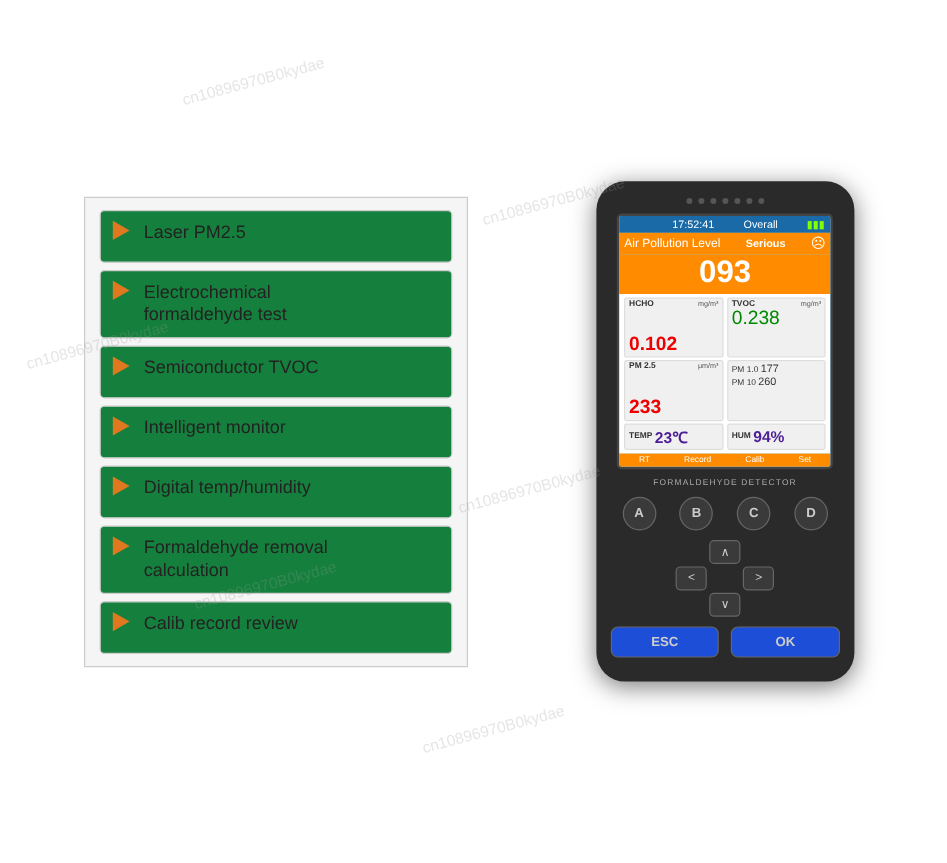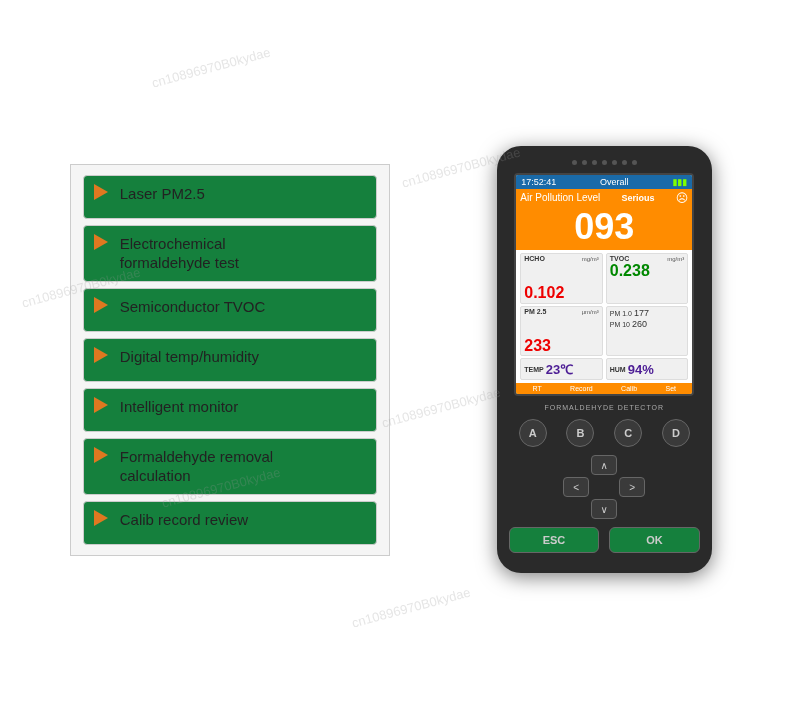--- a/index.html
+++ b/index.html
@@ -117,20 +117,21 @@
       justify-content: space-between;
       align-items: center;
       padding: 2px 5px;
       font-size: 9px;
       color: #fff;
     }
 
     .screen-time {
       font-size: 9px;
       color: #fff;
+      margin-left: 39px;
     }
 
     .screen-overall {
       font-size: 9px;
       color: #fff;
     }
 
     .battery-icon {
       font-size: 9px;
       color: #7fff00;
@@ -154,21 +155,21 @@
 
     .screen-serious {
       font-size: 9px;
       color: #fff;
       font-weight: bold;
     }
 
     .screen-aqi {
       background: #ff8c00;
       text-align: center;
-      font-size: 36px;
+      font-size: 26px;
       font-weight: bold;
       color: #fff;
       padding: 0 4px 4px;
       line-height: 1.1;
     }
 
     .screen-body {
       background: #fff;
       padding: 3px 4px;
     }
@@ -201,21 +202,21 @@
     .cell-value-red {
       font-size: 16px;
       font-weight: bold;
       color: #e00;
       line-height: 1.1;
       margin-top: 22px;
     }
 
     .cell-value-green {
       font-size: 16px;
-      font-weight: bold;
+      font-weight: normal;
       color: #080;
       line-height: 1.1;
     }
 
     .cell-value-small {
       font-size: 9px;
       font-weight: normal;
       color: #333;
     }
 
@@ -341,21 +342,21 @@
     
     .btn-row-escok {
       display: flex;
       justify-content: space-around;
       width: 100%;
       gap: 10px;
     }
 
     .btn-rect {
       flex: 1;
-      background: #15803d;
+      background: #1d4ed8;
       border: 1.5px solid #666;
       border-radius: 6px;
       height: 26px;
       display: flex;
       align-items: center;
       justify-content: center;
       font-size: 11px;
       color: #ccc;
       font-weight: bold;
       cursor: pointer;
@@ -394,26 +395,26 @@
 formaldehyde test</span>
     </div>
 
     <div class="menu-item">
       <div class="arrow-icon"></div>
       <span class="menu-label">Semiconductor TVOC</span>
     </div>
 
     <div class="menu-item">
       <div class="arrow-icon"></div>
+      <span class="menu-label">Intelligent monitor</span>
+    </div>
+
+    <div class="menu-item">
+      <div class="arrow-icon"></div>
       <span class="menu-label">Digital temp/humidity</span>
-    </div>
-
-    <div class="menu-item">
-      <div class="arrow-icon"></div>
-      <span class="menu-label">Intelligent monitor</span>
     </div>
 
     <div class="menu-item">
       <div class="arrow-icon"></div>
       <span class="menu-label" style="white-space: pre-line;">Formaldehyde removal
 calculation</span>
     </div>
 
     <div class="menu-item">
       <div class="arrow-icon"></div>

